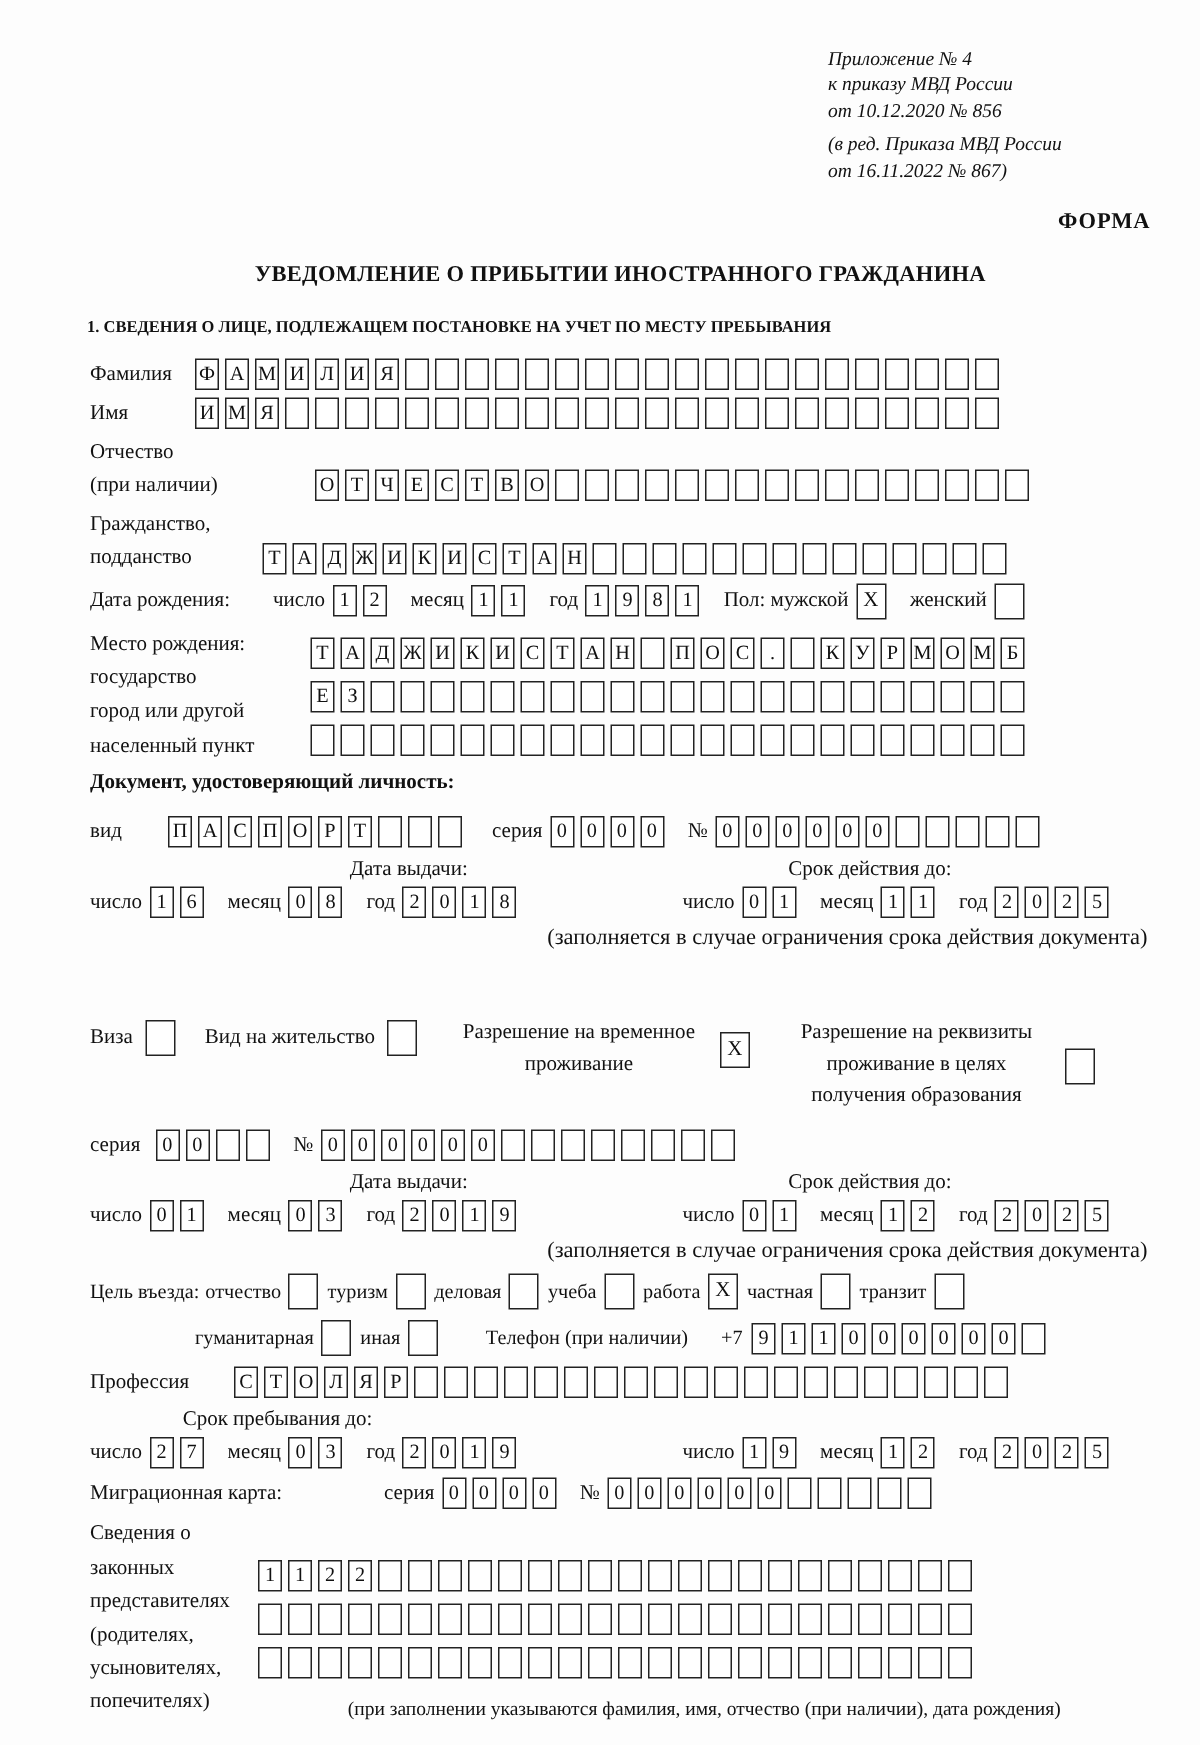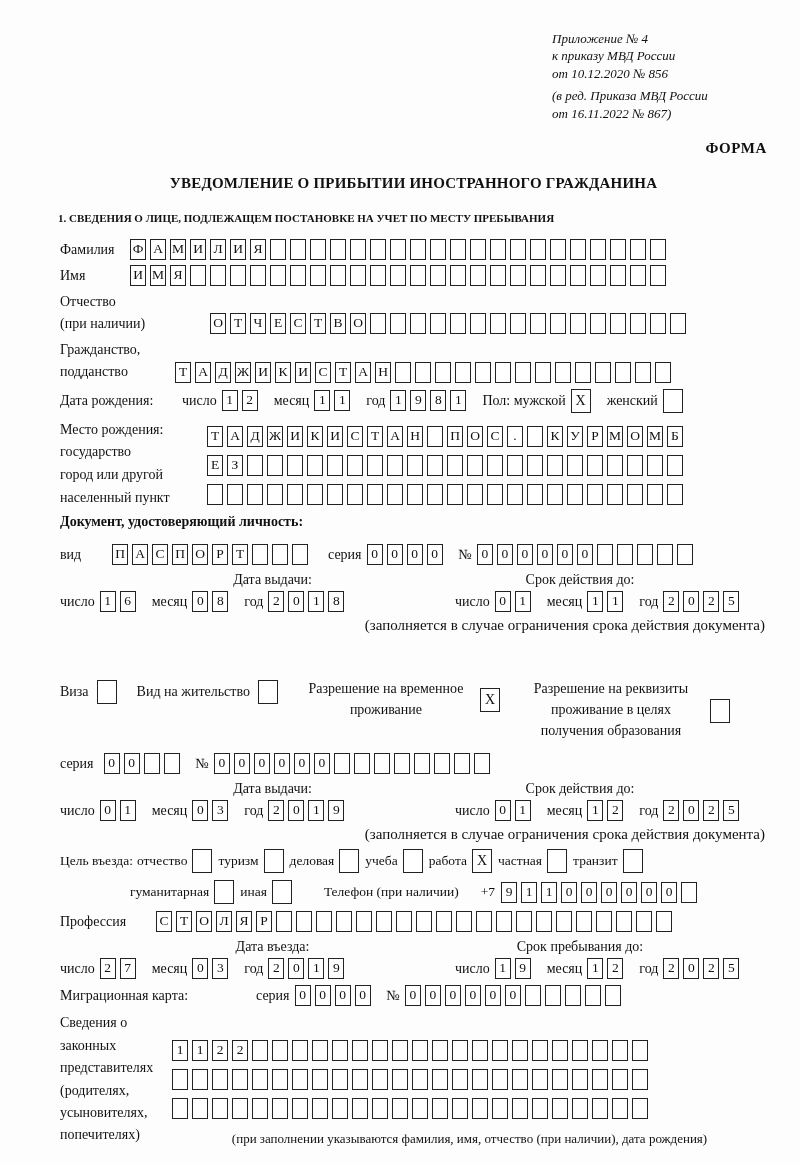--- a/index.html
+++ b/index.html
@@ -561,21 +561,20 @@
         <span class="cell"></span>
         <span class="cell"></span>
         <span class="cell"></span>
         <span class="cell"></span>
         <span class="cell"></span>
         <span class="cell"></span>
       </span>
   </div>
 
   <div class="datehead">
-    <span class="dhl">Дата въезда:</span>
     <span class="dhr">Срок пребывания до:</span>
   </div>
   <div class="row">
     <span class="grp grp-left">
       <span class="dlabel first">число</span>
         <span class="boxes">
           <span class="cell">2</span>
           <span class="cell">7</span>
         </span>
       <span class="dlabel">месяц</span>

